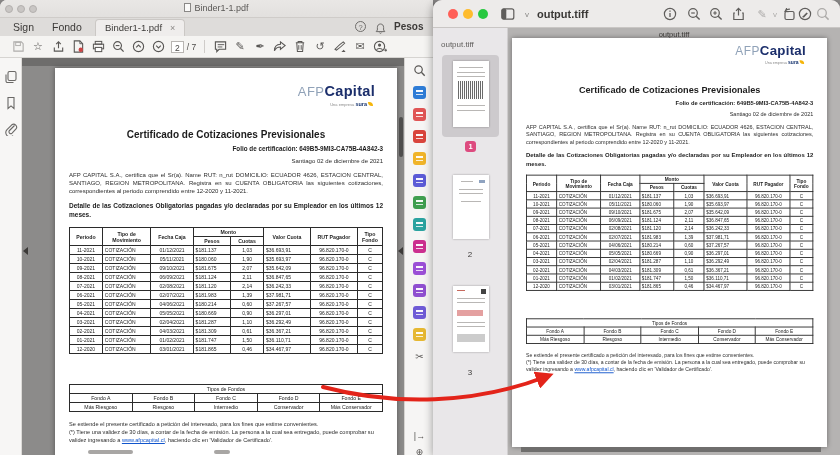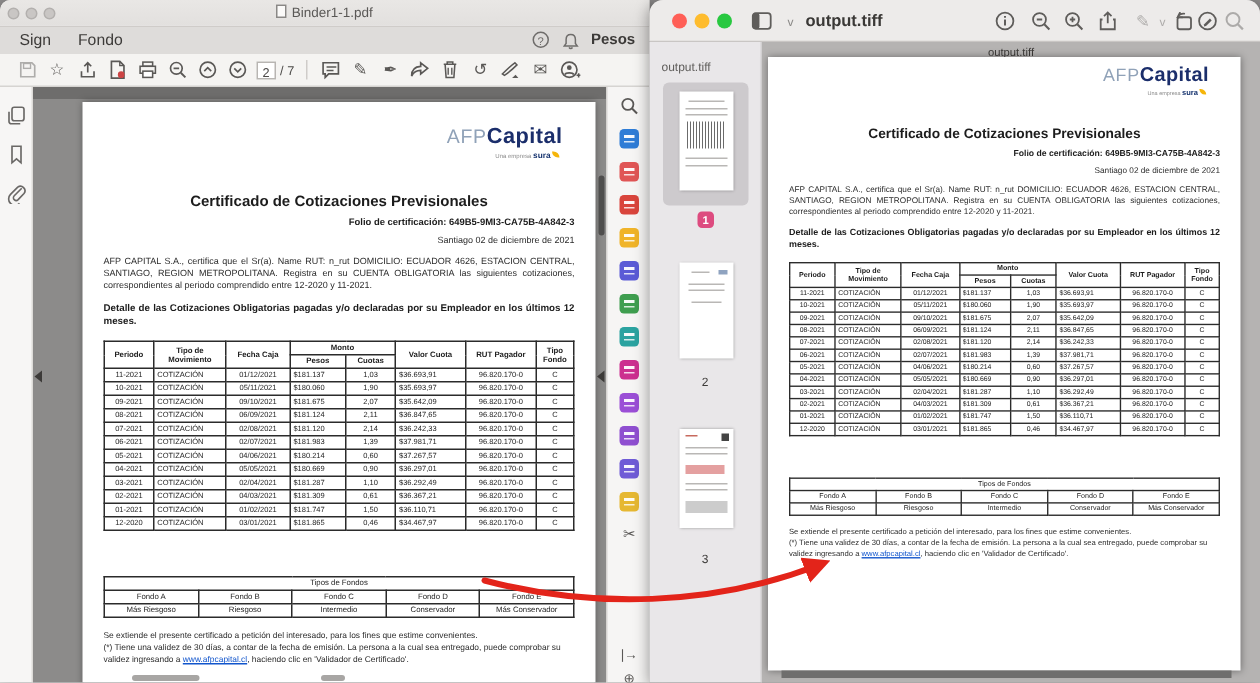--- a/index.html
+++ b/index.html
@@ -136,20 +136,21 @@
   <div class="pdf-titlebar">
     <span class="tl-dot" style="left:5px"></span>
     <span class="tl-dot" style="left:17px"></span>
     <span class="tl-dot" style="left:29px"></span>
     <div class="pdf-title"><span class="doc-ico"></span><span>Binder1-1.pdf</span></div>
   </div>
 
   <div class="pdf-tabbar">
     <span class="menu-tab" style="left:13px">Sign</span>
     <span class="menu-tab" style="left:52px">Fondo</span>
+    <span class="doc-tab"><span>Binder1-1.pdf</span><span class="x">×</span></span>
     <span class="help-circle" style="left:355px">?</span>
     <span style="position:absolute;left:375px;top:3px">
       <svg width="11" height="12" viewBox="0 0 11 12">
           <path d="M5.5 1 C3.4 1 2.4 2.6 2.4 4.4 L2.4 7 L1.2 8.6 L9.8 8.6 L8.6 7 L8.6 4.4 C8.6 2.6 7.6 1 5.5 1 Z" fill="none" stroke="#6f6d6b" stroke-width="1"></path>
           <path d="M4.4 9.6 a1.2 1.2 0 0 0 2.2 0" fill="none" stroke="#6f6d6b" stroke-width="1"></path>
         </svg>
     </span>
     <span class="signin" style="left:394px">Pesos In</span>
   </div>
 

